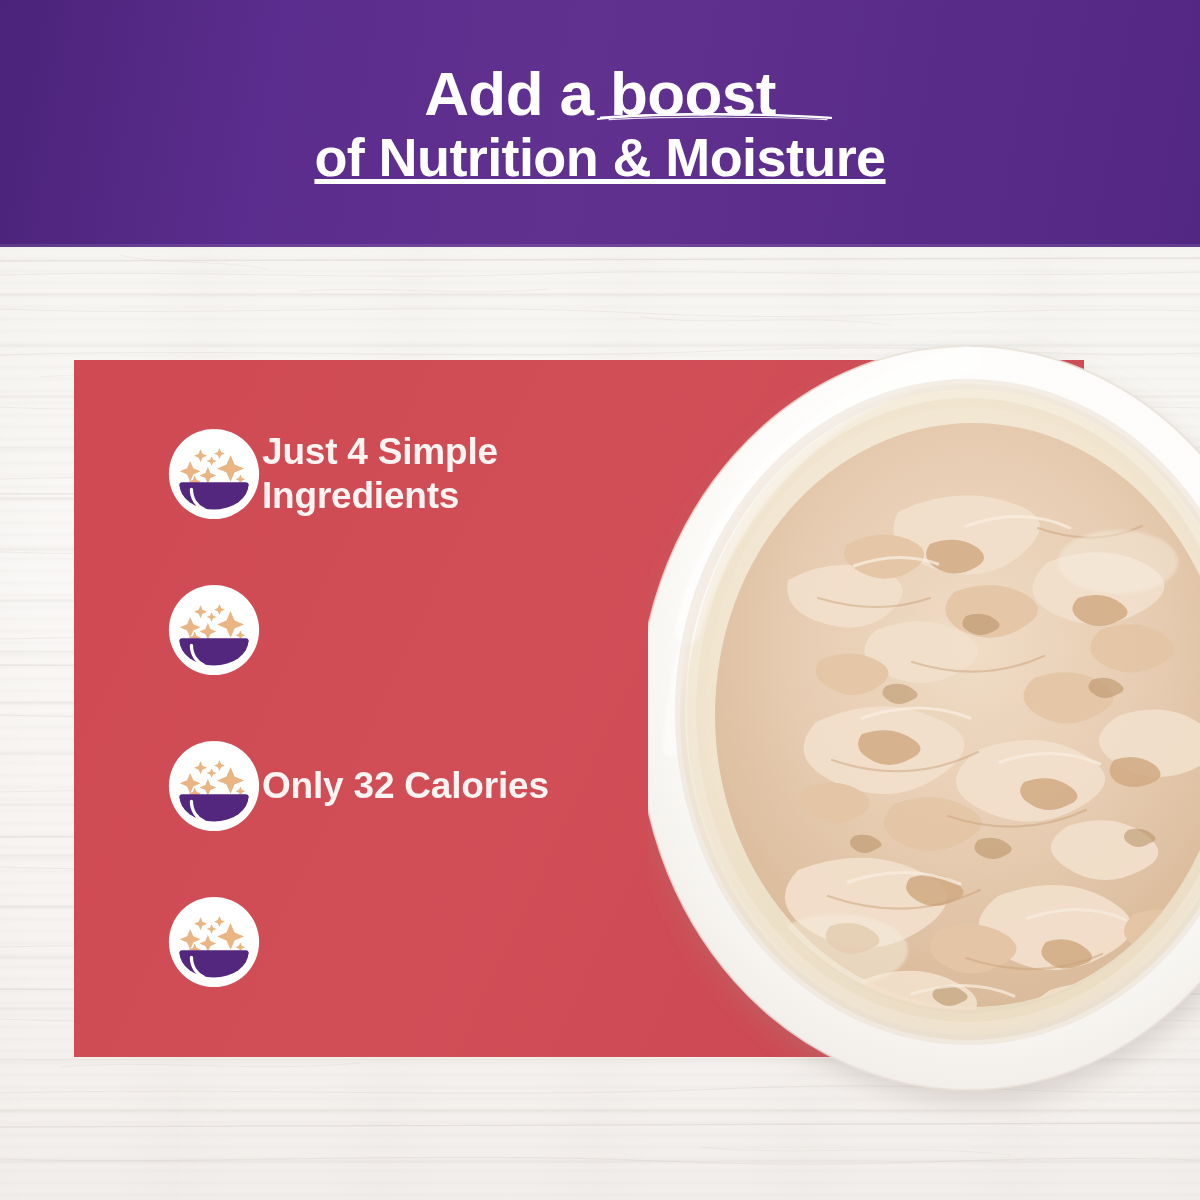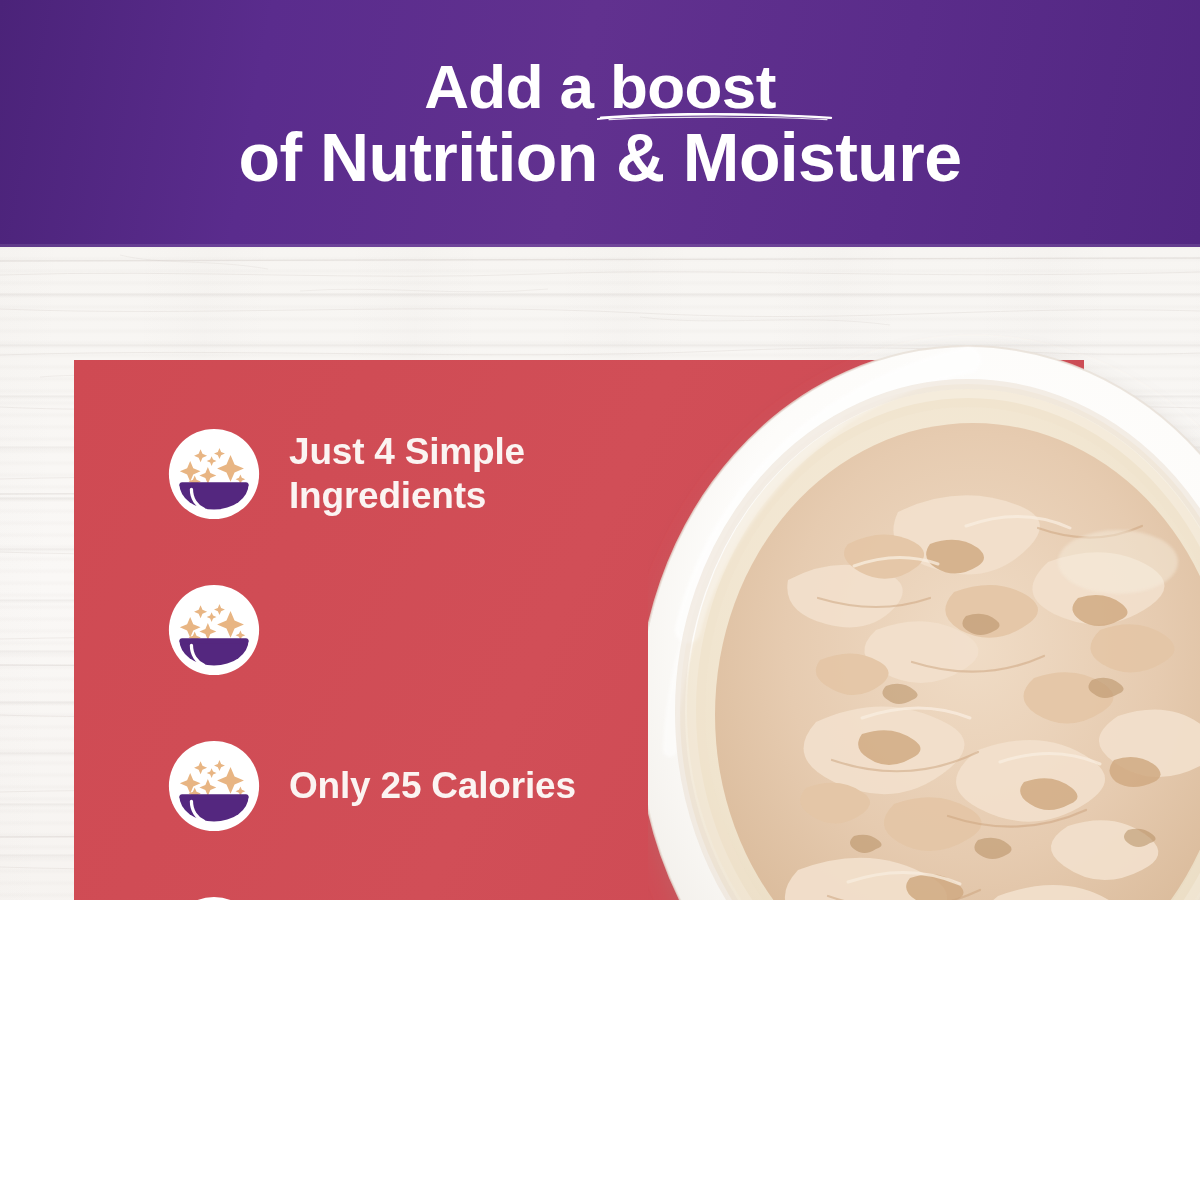--- a/index.html
+++ b/index.html
@@ -5,21 +5,21 @@
 <style>
   html, body {
     margin: 0;
     padding: 0;
     background: #ffffff;
   }
 
   .canvas {
     position: relative;
     width: 1200px;
-    height: 900px;
+    height: 1200px;
     overflow: hidden;
     font-family: "Liberation Sans", sans-serif;
     background: #1d4ed8;
   }
 
   
   .wood-bg {
     position: absolute;
     left: 0;
     top: 247px;
@@ -97,21 +97,21 @@
   .header-line {
     color: #ffffff;
     font-weight: 800;
     font-size: 62px;
     line-height: 1.09;
     letter-spacing: -0.6px;
     text-align: center;
     white-space: nowrap;
   }
   .header-line-1 { position: relative; }
-  .header-line-2 { font-size: 68px; }
+  .header-line-2 { font-size: 54px; text-decoration: underline; }
 
   
   .title-underline {
     position: absolute;
     left: 595px;
     top: 110px;
     width: 242px;
     height: 13px;
     pointer-events: none;
   }
@@ -131,21 +131,20 @@
     left: 0;
     top: 0;
     width: 620px;
     padding: 36px 0 0 92px;
     box-sizing: border-box;
   }
 
   .feature-item {
     display: flex;
     align-items: center;
-    gap: 27px;
     height: 156px;
   }
 
   .feature-icon {
     flex: 0 0 auto;
     width: 96px;
     height: 96px;
     display: block;
   }
 
@@ -281,21 +280,21 @@
             <path d="M34 29 l2.0-4.8 2.0 4.8 4.8 2.0 -4.8 2.0 -2.0 4.8 -2.0-4.8 -4.8-2.0z"></path>
             <path d="M54 27 l1.7-4.0 1.7 4.0 4.0 1.7 -4.0 1.7 -1.7 4.0 -1.7-4.0 -4.0-1.7z"></path>
             <path d="M46 35 l1.5-3.6 1.5 3.6 3.6 1.5 -3.6 1.5 -1.5 3.6 -1.5-3.6 -3.6-1.5z"></path>
             <path d="M76 54 l1.5-3.6 1.5 3.6 3.6 1.5 -3.6 1.5 -1.5 3.6 -1.5-3.6 -3.6-1.5z"></path>
             <path d="M28 56 l1.9-4.5 1.9 4.5 4.5 1.9 -4.5 1.9 -1.9 4.5 -1.9-4.5 -4.5-1.9z"></path>
           </g>
           <path d="M14 61 L86 61 A36 26 0 0 1 14 61 Z" fill="#54277F"></path>
           <rect x="14" y="58.5" width="72" height="5.5" rx="2.7" fill="#54277F"></rect>
           <path d="M26.5 66 C 26.5 76, 32 83.5, 39 86.5" stroke="#ffffff" stroke-width="3.4" fill="none" stroke-linecap="round"></path>
         </svg>
-        <div class="feature-text">Only 25 Calories</div>
+        <div class="feature-text">Only 32 Calories</div>
       </div>
 
       <div class="feature-item">
         <svg class="feature-icon" viewBox="0 0 100 100">
           <circle cx="50" cy="50" r="47" fill="#ffffff"></circle>
           <g fill="#e8b583">
             <path d="M22 44 l3.2-7.6 3.2 7.6 7.6 3.2 -7.6 3.2 -3.2 7.6 -3.2-7.6 -7.6-3.2z"></path>
             <path d="M63 40 l4.2-9.8 4.2 9.8 9.8 4.2 -9.8 4.2 -4.2 9.8 -4.2-9.8 -9.8-4.2z"></path>
             <path d="M41 49 l2.6-6.2 2.6 6.2 6.2 2.6 -6.2 2.6 -2.6 6.2 -2.6-6.2 -6.2-2.6z"></path>
             <path d="M34 29 l2.0-4.8 2.0 4.8 4.8 2.0 -4.8 2.0 -2.0 4.8 -2.0-4.8 -4.8-2.0z"></path>

